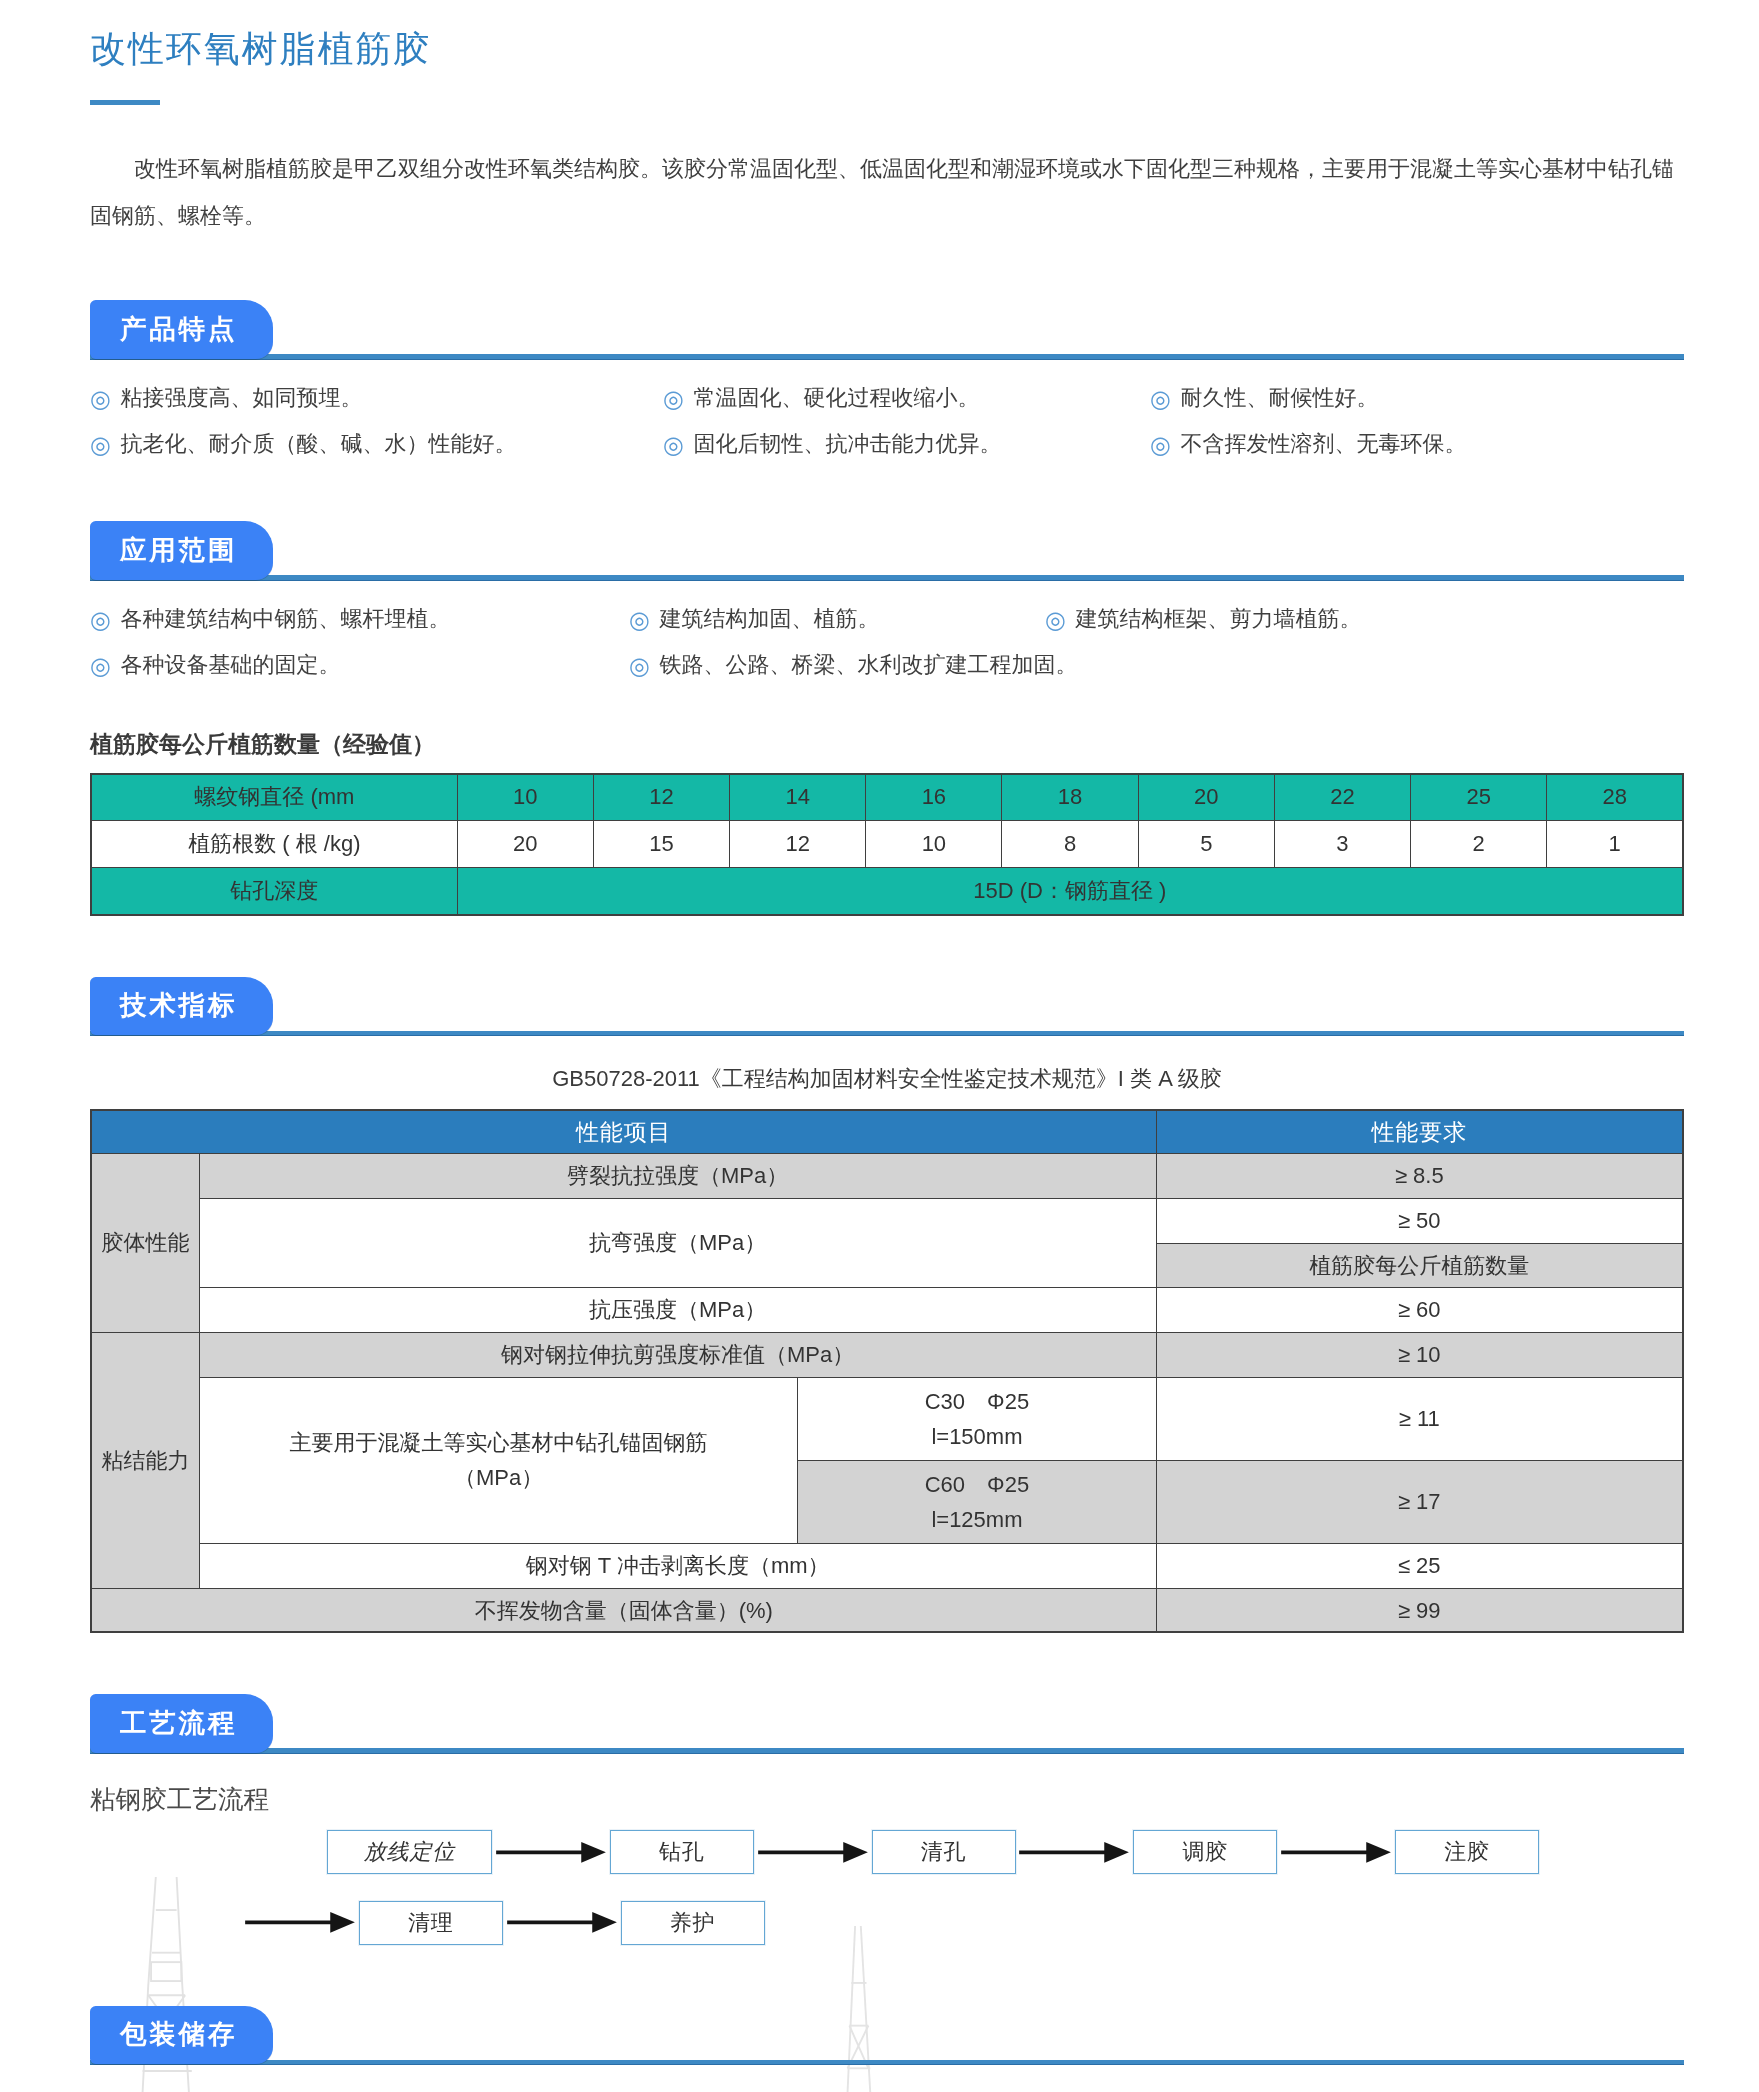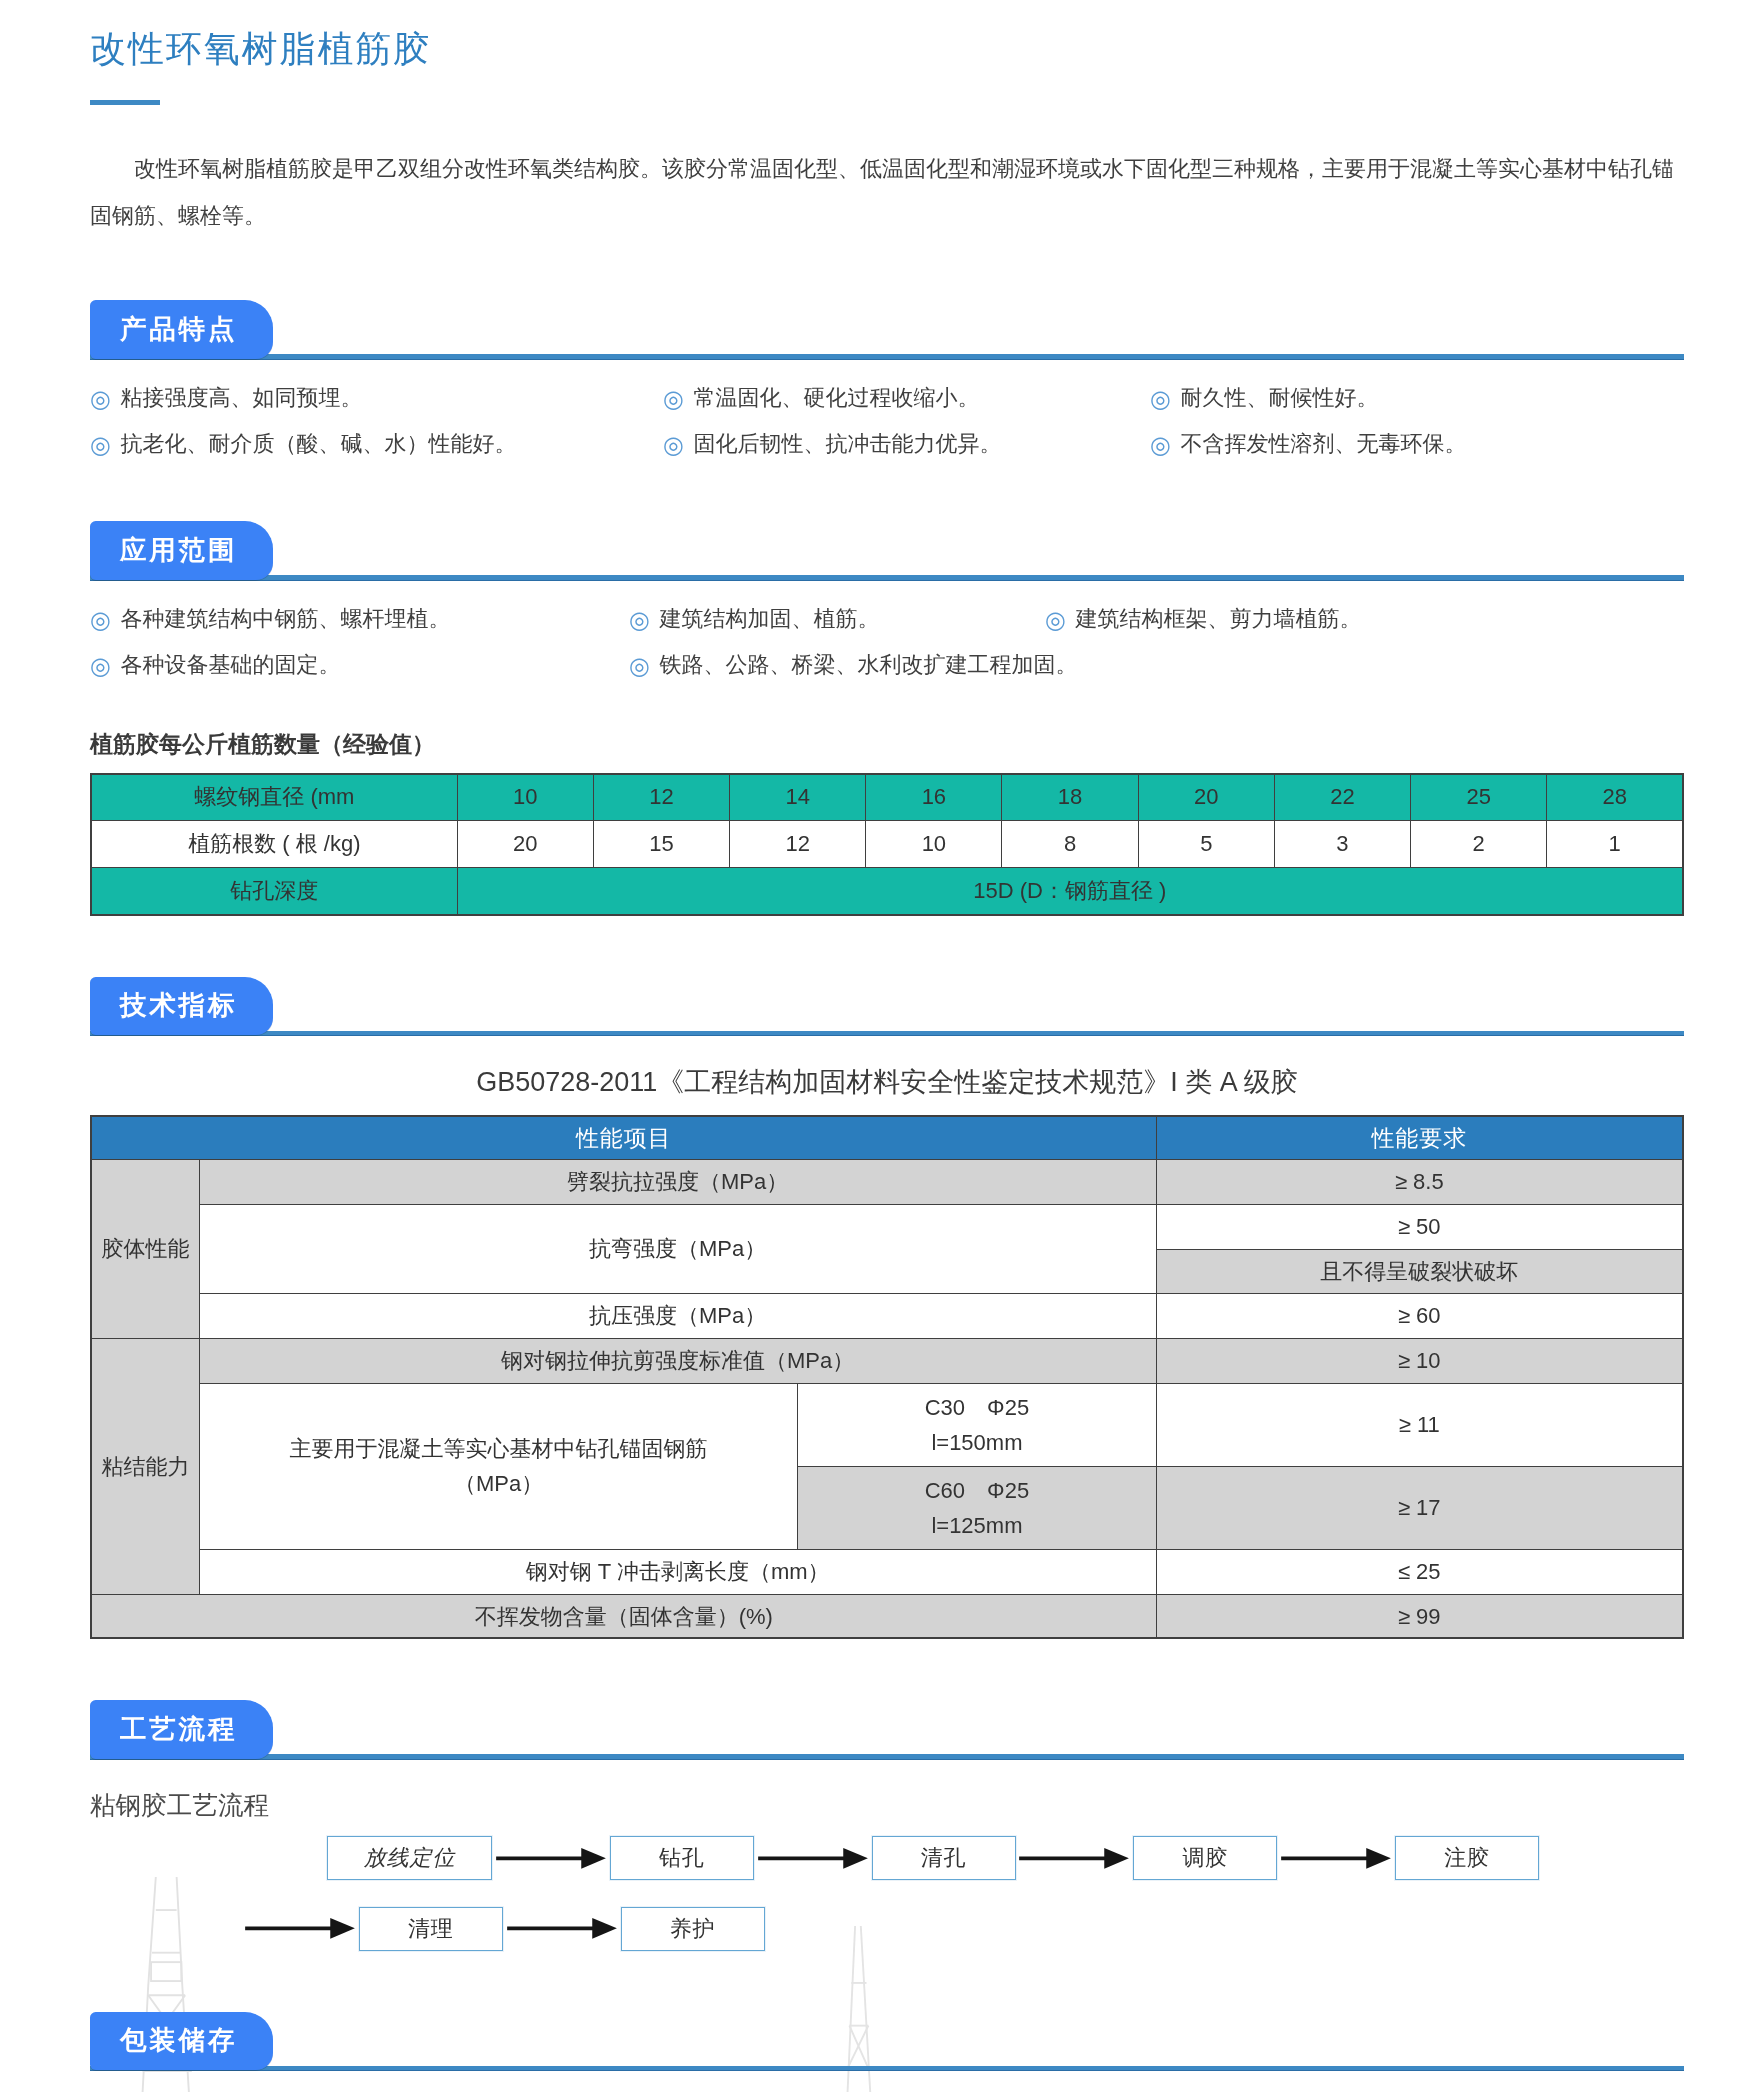--- a/index.html
+++ b/index.html
@@ -36,21 +36,21 @@
   .bi { color:#5b9bd5; font-size:24px; margin-right:9.5px; line-height:1.3; flex:0 0 auto; }
   .w1 { width:573px; } .w2 { width:487px; }
   .aw1 { width:539px; } .aw2 { width:416px; }
 
   .tbl-title { margin-top:47px; font-size:23px; font-weight:bold; color:#3a3a3a; }
 
   table.rebar { width:100%; border-collapse:collapse; table-layout:fixed; margin-top:13.2px; border:2.8px solid #3f3f3f; }
   table.rebar td { border:1.9px solid #3f3f3f; text-align:center; font-size:22px; color:#333; height:47px; }
   table.rebar tr.gray td { background:#14b8a6; }
 
-  .standard { margin:28px 0 0 0; text-align:center; font-size:27px; color:#3a3a3a; }
+  .standard { margin:28px 0 0 0; text-align:center; font-size:22px; color:#3a3a3a; }
 
   table.tech { width:100%; border-collapse:collapse; table-layout:fixed; margin-top:15px; border:2.8px solid #3f3f3f; }
   table.tech th {
     background:#2b7dbd; color:#ffffff; font-weight:normal;
     font-size:23px; height:43px; border:1.9px solid #3f3f3f; letter-spacing:0.9px;
   }
   table.tech td { border:1.9px solid #3f3f3f; text-align:center; font-size:22px; color:#333; line-height:1.6; background:#fff; }
   table.tech td.gray { background:#d3d3d3; }
   tr.r48 { height:45px; } tr.r88 { height:83px; } tr.r47 { height:44px; }
 
@@ -236,21 +236,21 @@
     <tr class="r48">
       <td rowspan="4" class="gray">胶体性能</td>
       <td colspan="2" class="gray">劈裂抗拉强度（MPa）</td>
       <td class="gray">≥ 8.5</td>
     </tr>
     <tr class="r48">
       <td colspan="2" rowspan="2">抗弯强度（MPa）</td>
       <td>≥ 50</td>
     </tr>
     <tr class="r47">
-      <td class="gray">且不得呈破裂状破坏</td>
+      <td class="gray">植筋胶每公斤植筋数量</td>
     </tr>
     <tr class="r48">
       <td colspan="2">抗压强度（MPa）</td>
       <td>≥ 60</td>
     </tr>
     <tr class="r48">
       <td rowspan="4" class="gray">粘结能力</td>
       <td colspan="2" class="gray">钢对钢拉伸抗剪强度标准值（MPa）</td>
       <td class="gray">≥ 10</td>
     </tr>

